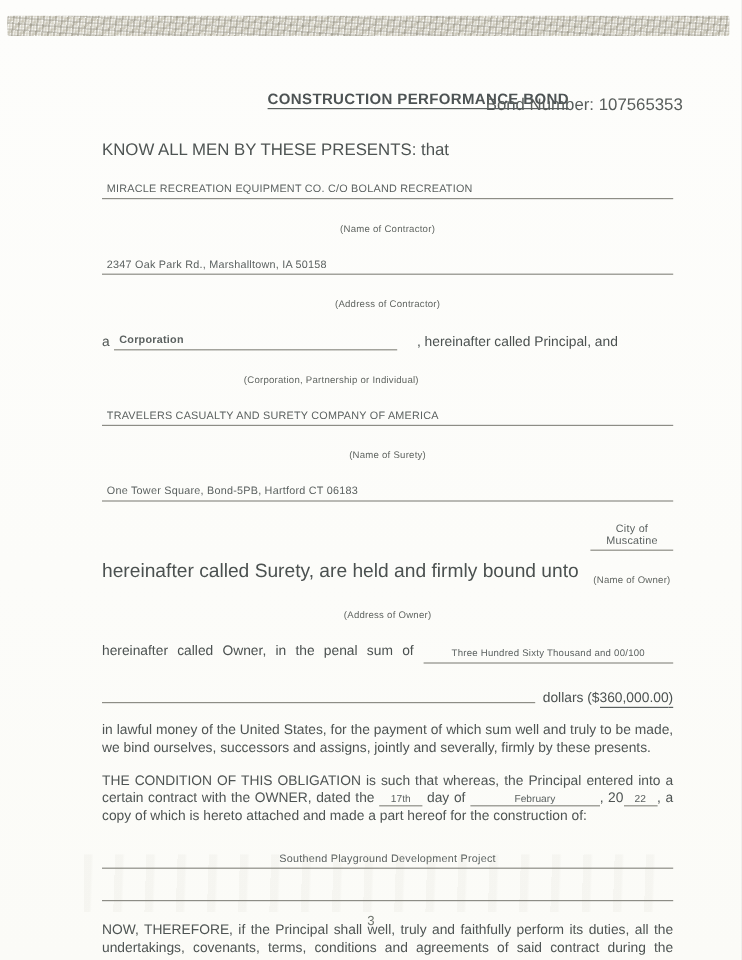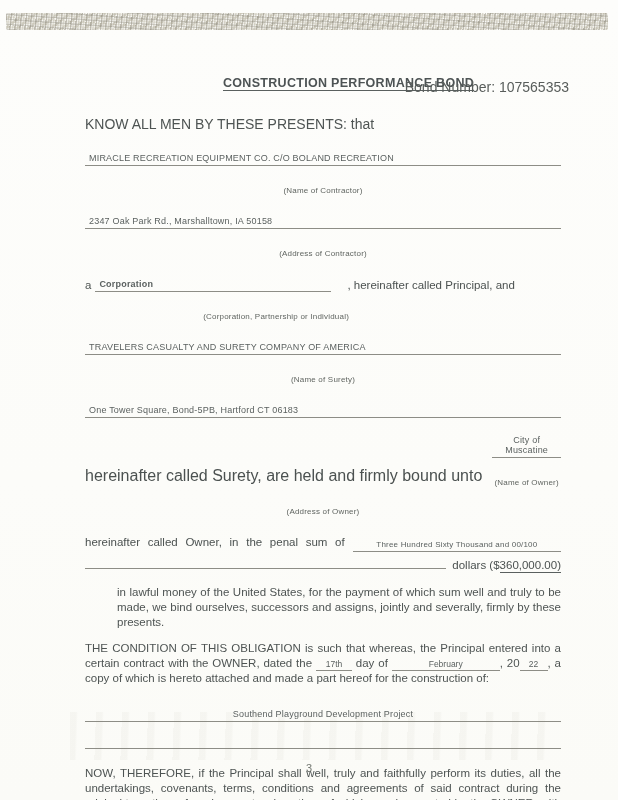--- a/index.html
+++ b/index.html
@@ -54,27 +54,27 @@
 
   .owner-row { display:flex; align-items:flex-end; margin-top:17px; }
   .owner-lead { font-size:16px; white-space:nowrap; margin-right:10px; padding-bottom:2px; }
   .owner-field { flex:1; }
 
   .penal-block { margin-top:17px; }
   .penal-row1 { display:flex; align-items:center; }
   .penal-lead { font-size:11.5px; white-space:nowrap; word-spacing:4.5px; padding-bottom:2px; }
   .penal-words { flex:1; margin-left:8px; text-align:center; }
   .penal-words .fill-value { font-size:8px; }
-  .penal-row2 { display:flex; align-items:flex-end; margin-top:4px; }
+  .penal-row2 { display:flex; align-items:flex-end; margin-top:20px; }
   .penal-rule { flex:1; margin-right:6px; margin-bottom:2px; }
   .dollars { font-size:11.5px; white-space:nowrap; }
   .amt-underline { border-bottom:1.2px solid #5a605f; padding-bottom:1px; }
 
   .para { font-size:11.5px; line-height:14.8px; text-align:justify; color:#4e5453; }
-  .para.lawful { margin-top:14px;margin-left:32px; }
+  .para.lawful { margin-top:14px; }
   .para.condition { margin-top:12px; }
   .inline-blank {
     display:inline-block; border-bottom:1.1px solid #8d8d86;
     font-size:8.5px; color:#5b6160; text-align:center; line-height:10px;
     vertical-align:baseline; padding:0 2px 1px 2px;
   }
   .blank-day { min-width:32px; }
   .blank-month { min-width:104px; }
   .blank-year { min-width:24px; }
 

